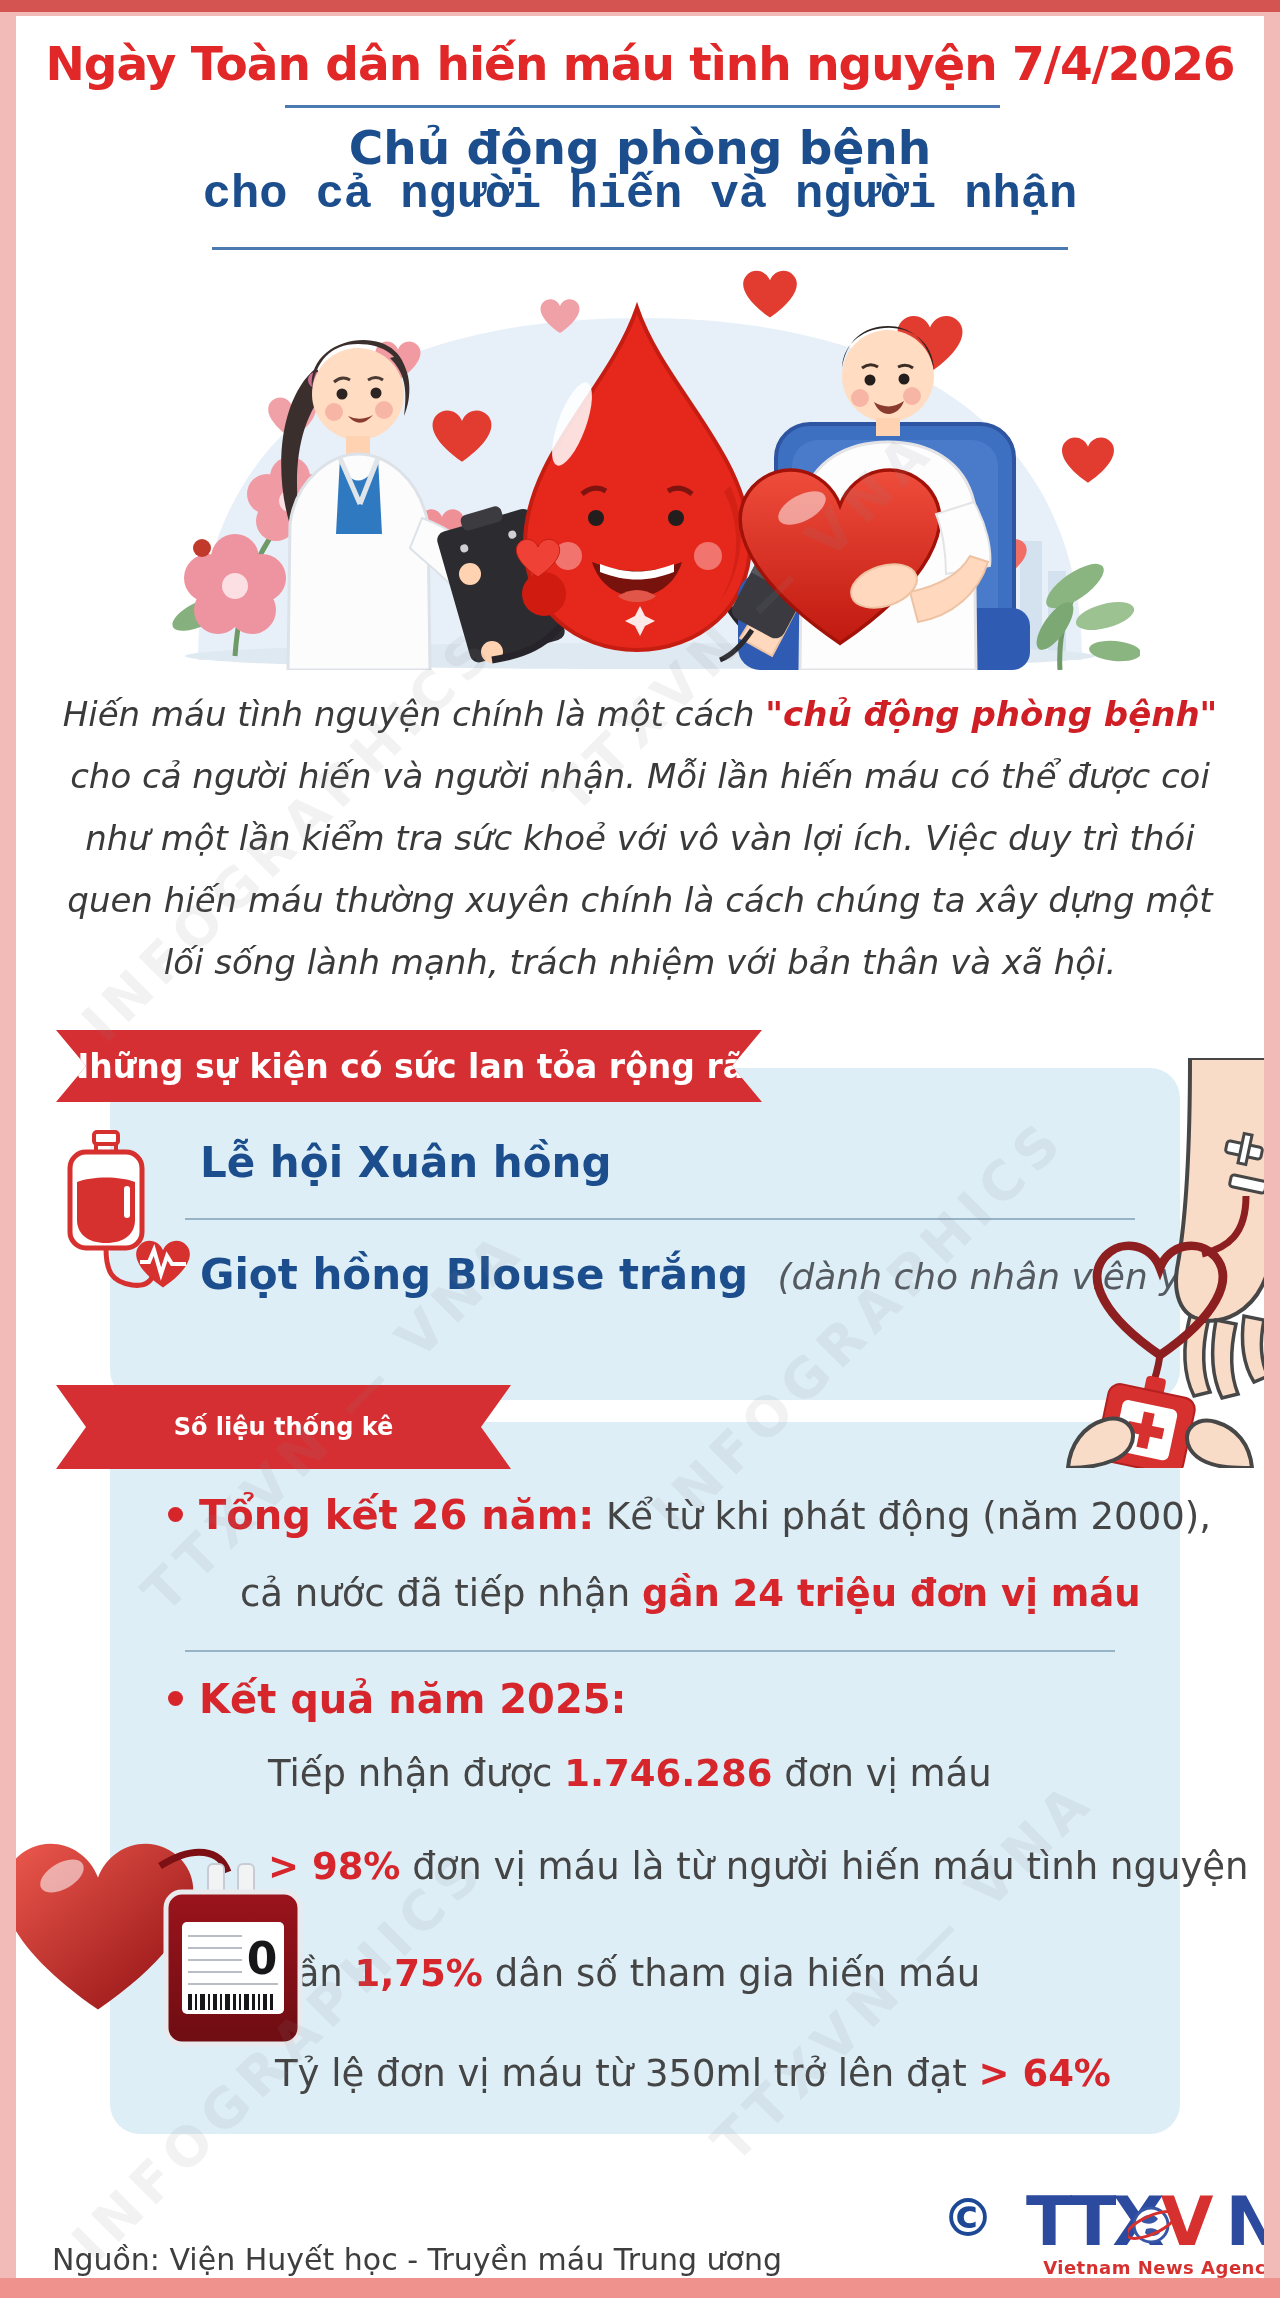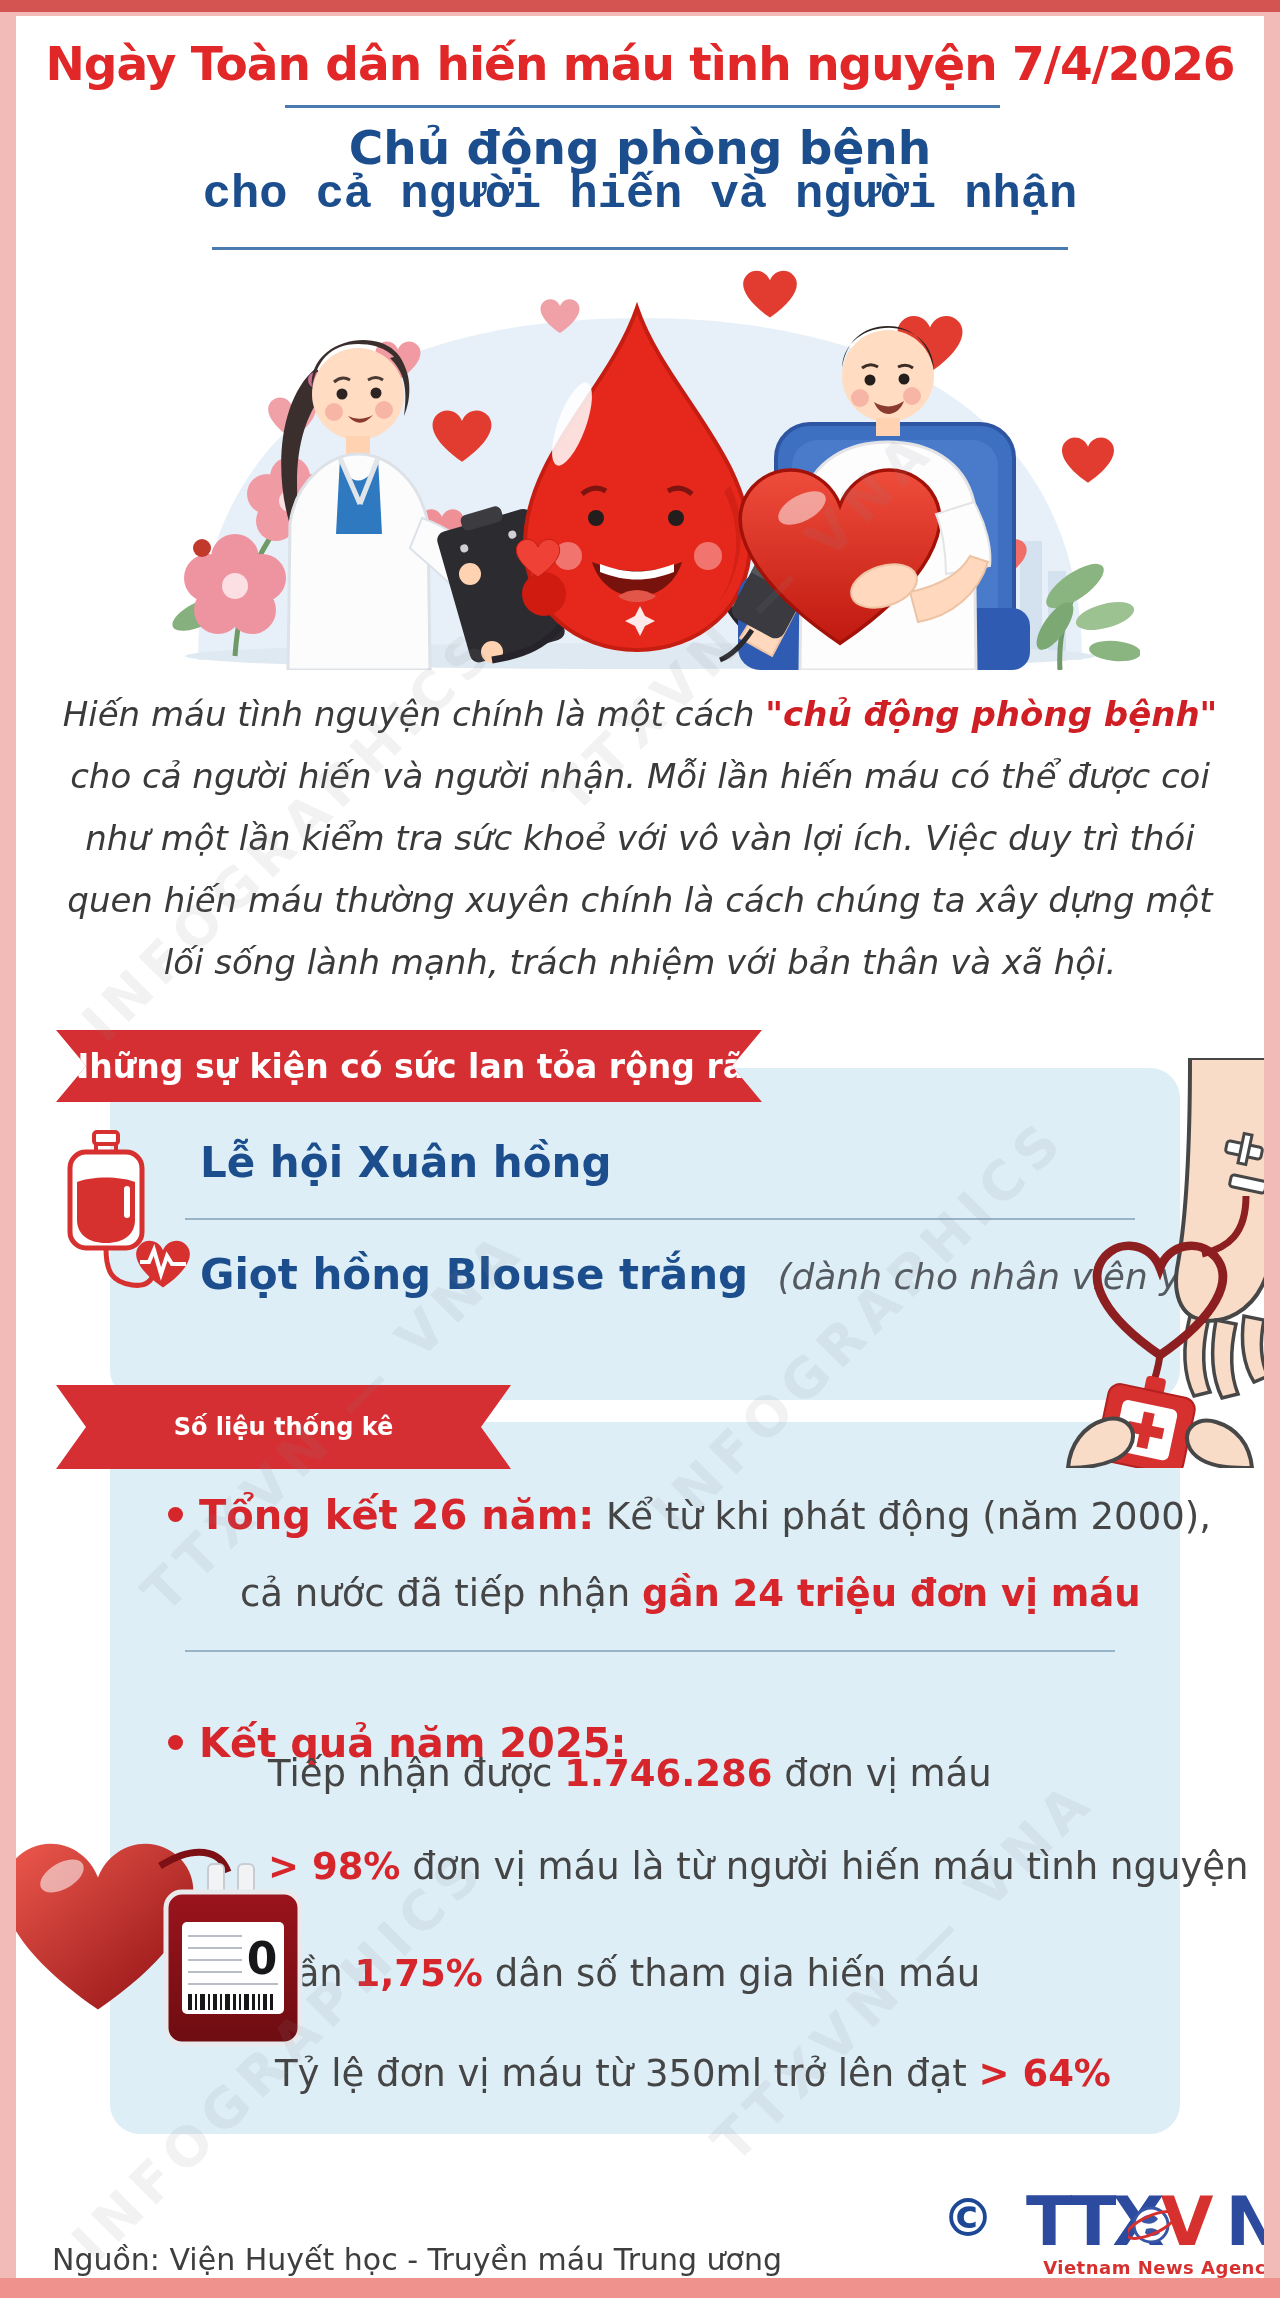--- a/index.html
+++ b/index.html
@@ -270,21 +270,21 @@
 </svg>
 
 <div class="bluebox box2"></div>
 <div class="ribbon ribbon2">
     <span>Số liệu thống kê</span>
   </div>
 
 <div class="stat" style="left:168px;top:1492px;"><span class="dot"></span><span class="lbl">Tổng kết 26 năm:</span><span> Kể từ khi phát động (năm 2000),</span></div>
 <div class="stat" style="left:240px;top:1572px;"><span>cả nước đã tiếp nhận </span><b>gần 24 triệu đơn vị máu</b></div>
 <div class="divider" style="left:185px;top:1650px;width:930px;"></div>
-<div class="stat" style="left:168px;top:1720px;"><span class="dot"></span><span class="lbl">Kết quả năm 2025:</span></div>
+<div class="stat" style="left:168px;top:1676px;"><span class="dot"></span><span class="lbl">Kết quả năm 2025:</span></div>
 <div class="stat" style="left:268px;top:1752px;"><span>Tiếp nhận được </span><b>1.746.286</b><span> đơn vị máu</span></div>
 <div class="stat" style="left:268px;top:1845px;"><b>&gt; 98%</b><span> đơn vị máu là từ người hiến máu tình nguyện</span></div>
 <div class="stat" style="left:268px;top:1952px;"><span>Gần </span><b>1,75%</b><span> dân số tham gia hiến máu</span></div>
 <div class="stat" style="left:275px;top:2052px;"><span>Tỷ lệ đơn vị máu từ 350ml trở lên đạt </span><b>&gt; 64%</b></div>
 
 <svg class="icon-abs" style="left:10px;top:1808px;" width="300" height="250" viewBox="0 0 300 250">
   <defs>
     <path id="ht4" d="M0,38 C-38,12 -52,-14 -38,-30 C-26,-43 -6,-38 0,-22 C6,-38 26,-43 38,-30 C52,-14 38,12 0,38 Z"></path>
     <linearGradient id="hb" x1="0" y1="0" x2="1" y2="1">
       <stop offset="0" stop-color="#ee5a4e"></stop>

